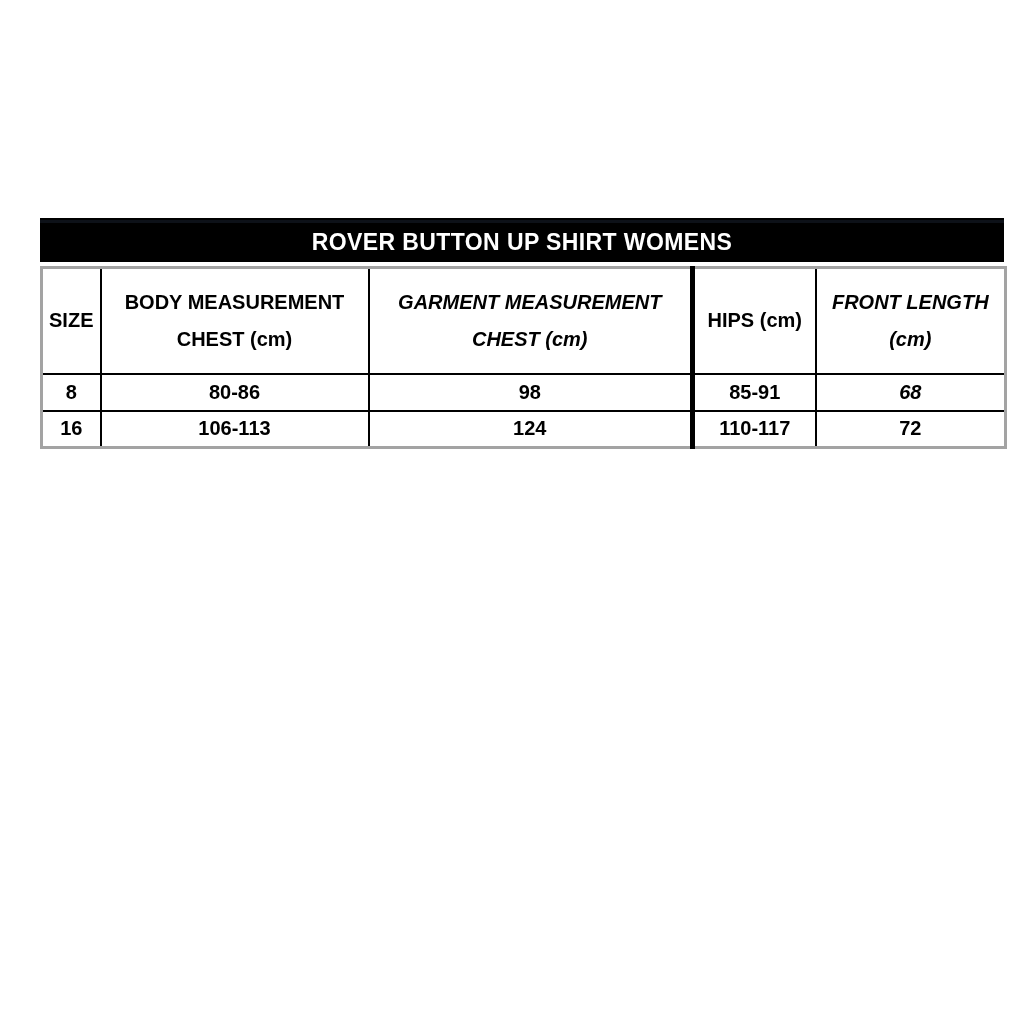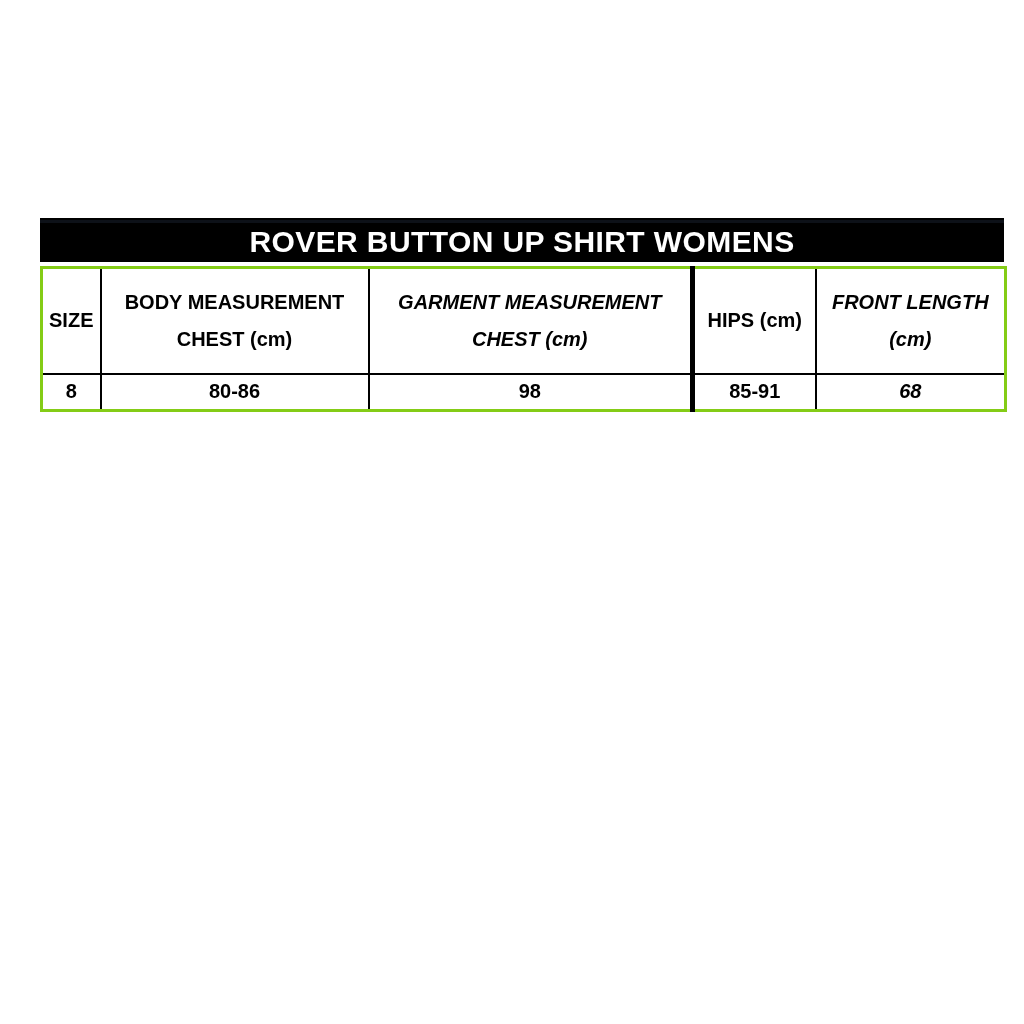--- a/index.html
+++ b/index.html
@@ -14,34 +14,34 @@
   .chart-wrap {
     position: absolute;
     left: 40px;
     top: 218px;
     width: 964px;
   }
   .title-bar {
     background: #000000;
     color: #ffffff;
     font-weight: 700;
-    font-size: 30px;
+    font-size: 23px;
     text-align: center;
     height: 44px;
     line-height: 44px;
     letter-spacing: 0.4px;
     border-top: 2px solid #000000;
     box-shadow: inset 0 3px 0 #0d1118;
     margin-bottom: 4px;
   }
   table.size-table {
     border-collapse: collapse;
     table-layout: fixed;
     width: 964px;
-    border: 3px solid #84cc16;
+    border: 3px solid #a3a3a3;
     background: #4c1d95;
   }
   col.c-size         { width: 59px;  }
   col.c-body-chest   { width: 268px; }
   col.c-garment-chest{ width: 324px; }
   col.c-hips         { width: 123px; }
   col.c-front-length { width: 190px; }
   th, td {
     border: 2px solid #000000;
     text-align: center;
@@ -95,15 +95,22 @@
       </tr>
     </thead>
     <tbody>
         <tr>
           <td class="bold">8</td>
           <td>80-86</td>
           <td>98</td>
           <td>85-91</td>
           <td class="italic">68</td>
         </tr>
+        <tr>
+          <td class="bold">16</td>
+          <td>106-113</td>
+          <td>124</td>
+          <td>110-117</td>
+          <td>72</td>
+        </tr>
       </tbody>
   </table>
 </div>
 
 </body></html>

